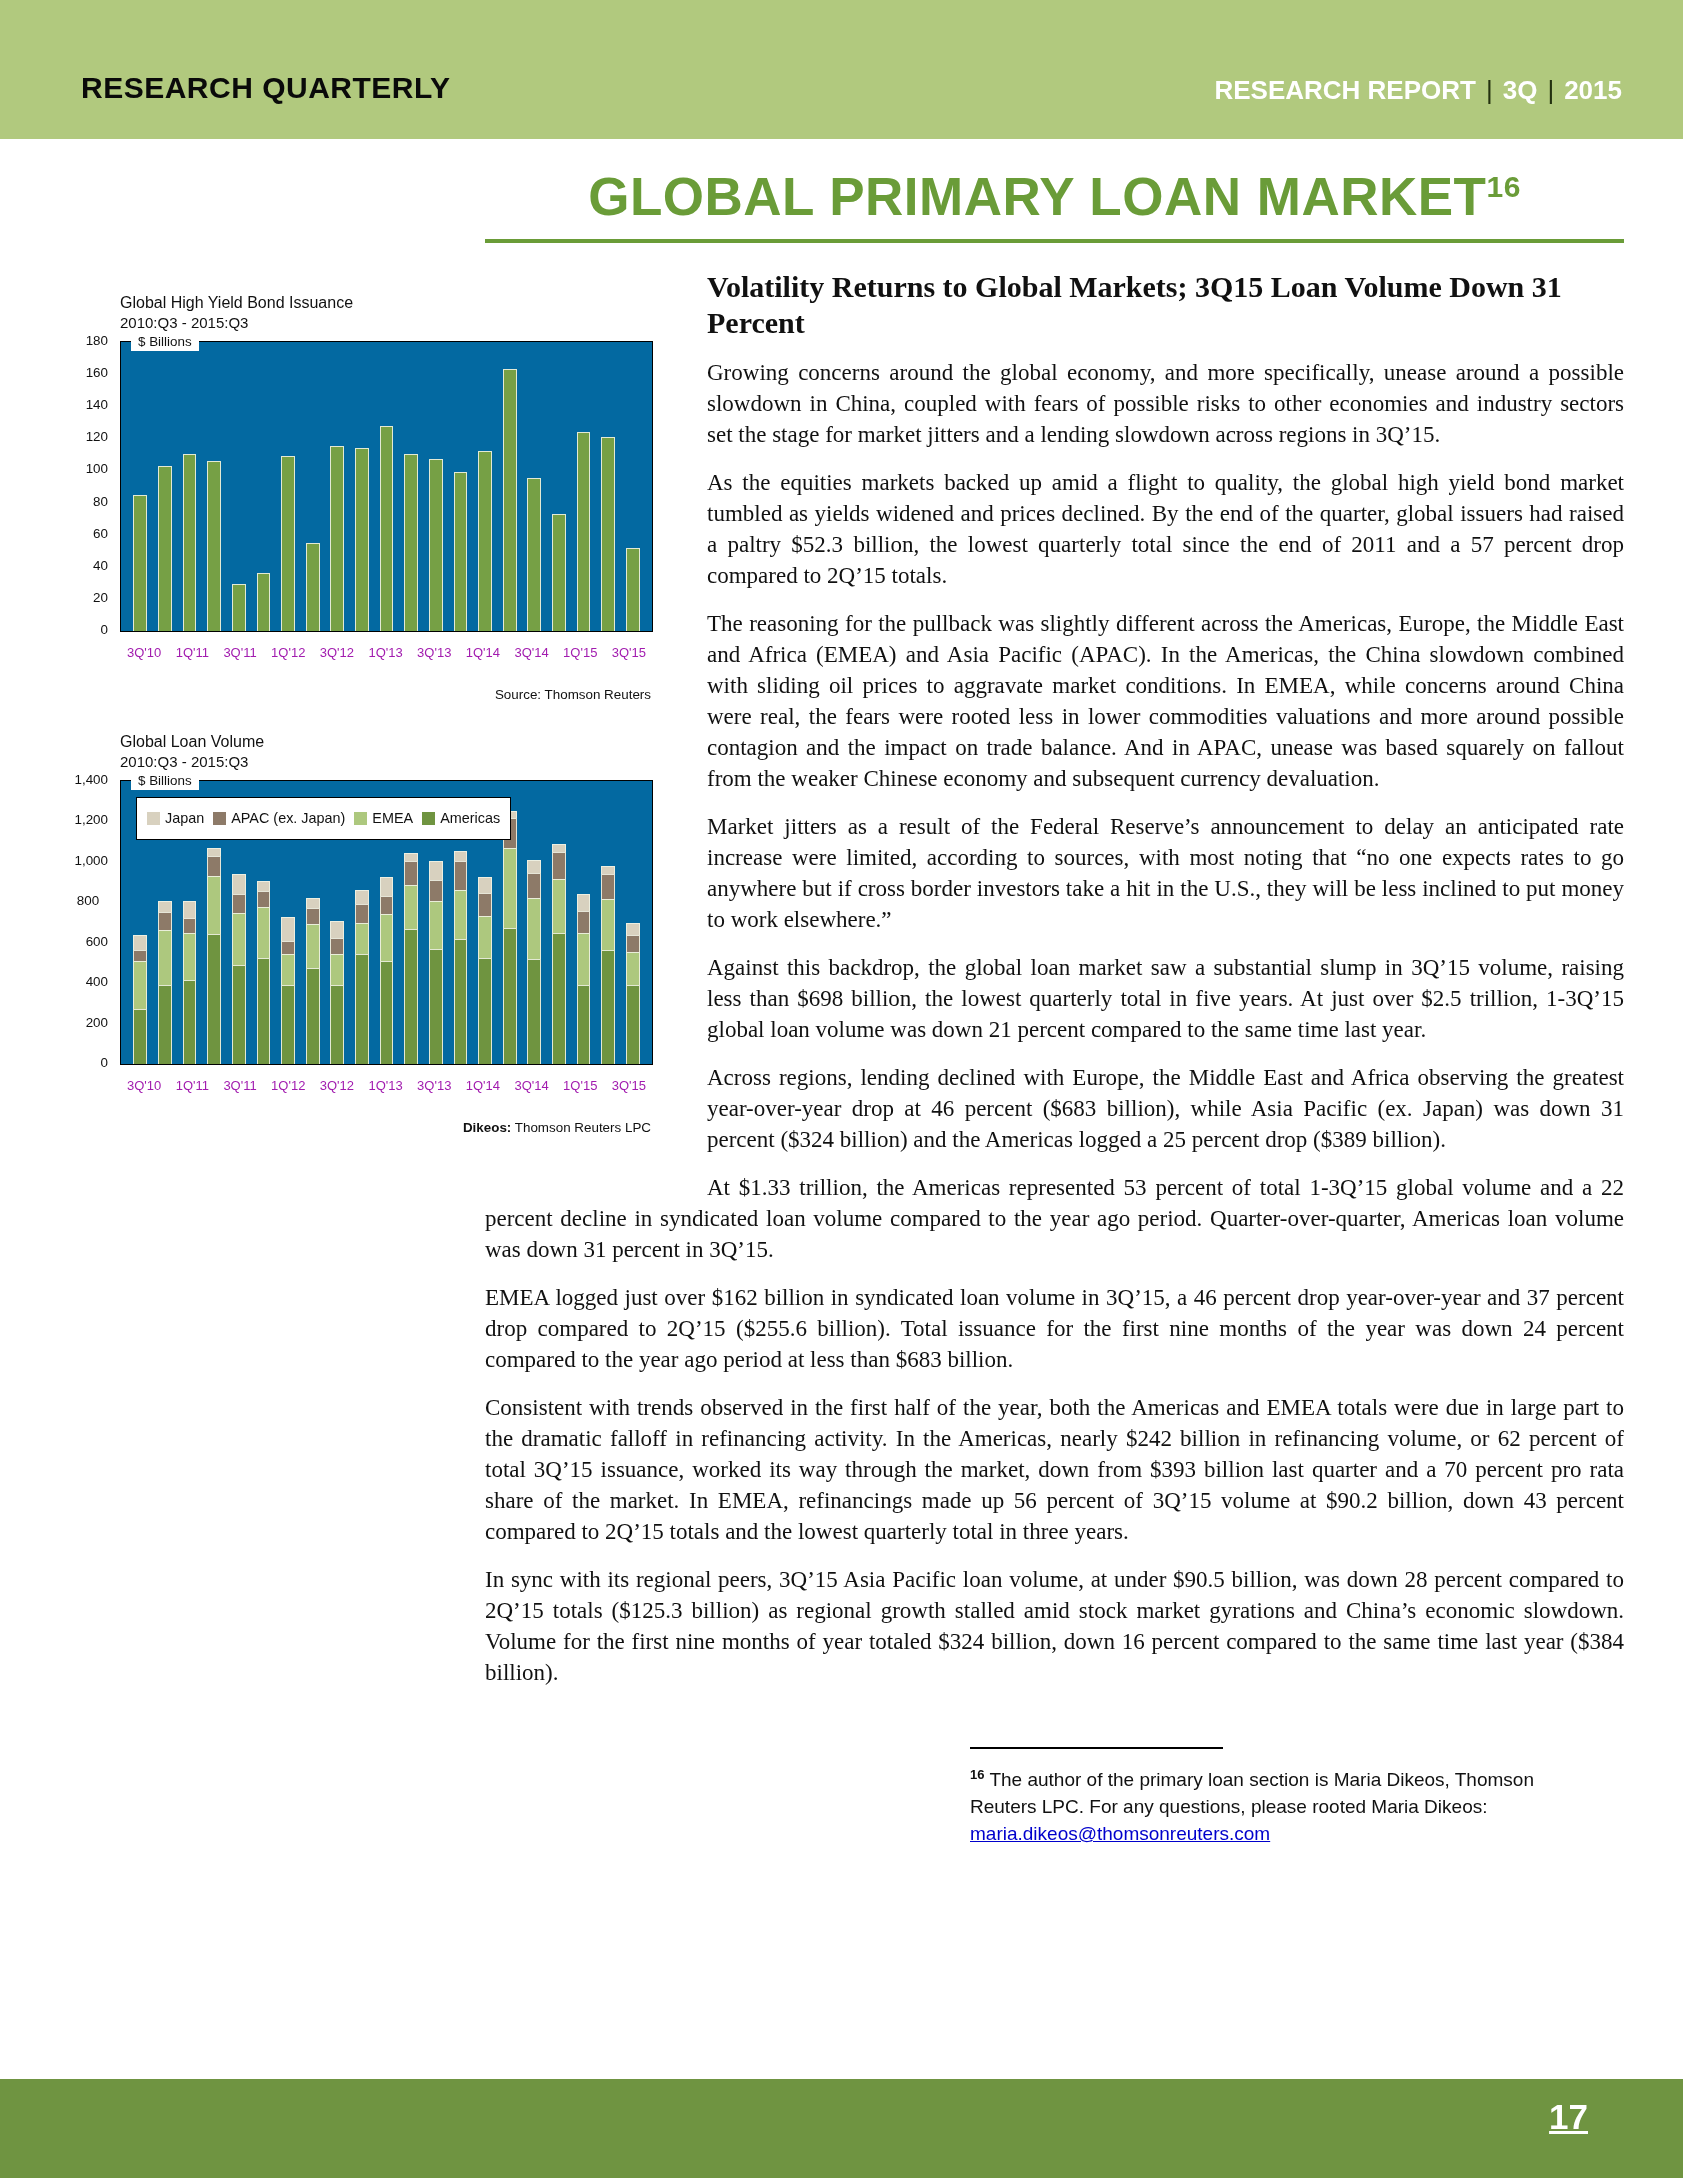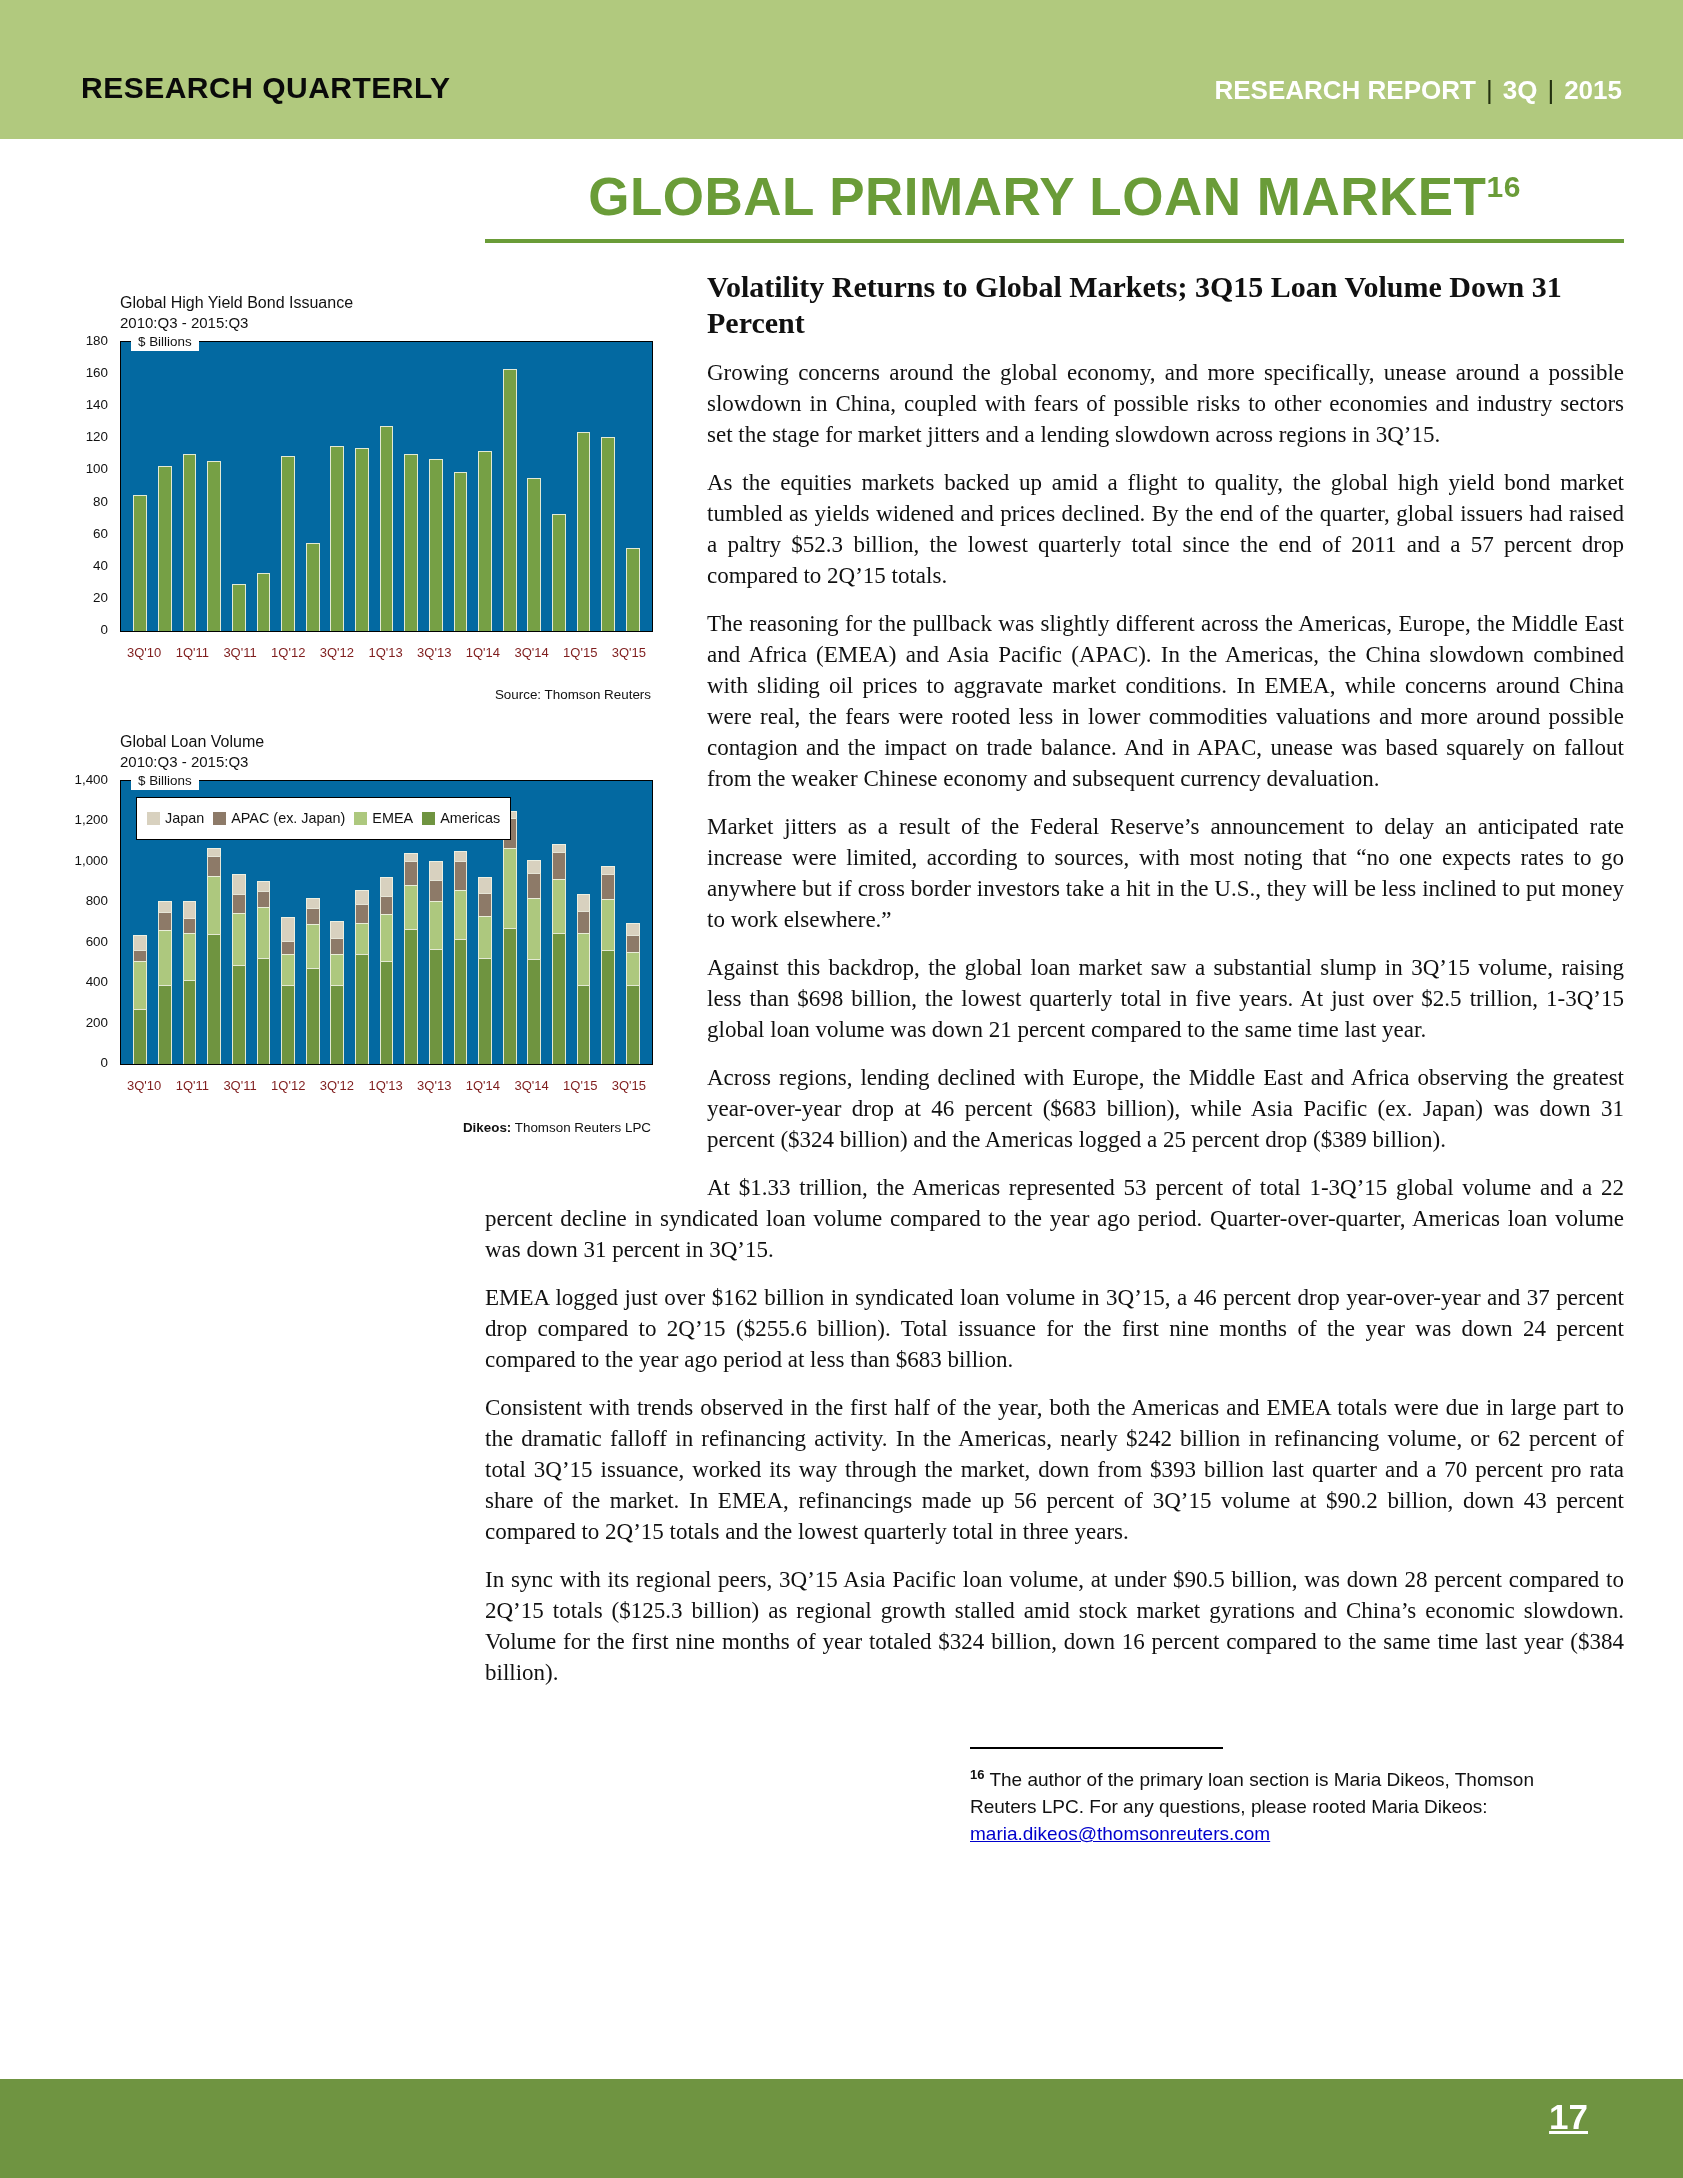--- a/index.html
+++ b/index.html
@@ -37,21 +37,21 @@
   .ytick{position:absolute;right:4px;width:40px;text-align:right;font-size:13.4px;line-height:18px;color:#111;}
   .plot{position:relative;margin-left:46px;border:1.5px solid #000;background:#0369a1;}
   .chart[data-chart="0"] .plot, .chart[data-chart="0"] .yaxis{height:289px;}
   .chart[data-chart="1"] .plot, .chart[data-chart="1"] .yaxis{height:283px;}
   .unit{position:absolute;top:-10px;left:10px;background:#fff;padding:0 7px;font-size:13.4px;line-height:19px;}
   .bars{position:absolute;left:0;right:0;top:0;bottom:0;display:flex;align-items:flex-end;padding:0 7px;}
   .slot{flex:1;height:100%;display:flex;justify-content:center;align-items:flex-end;}
   .sbar{width:56%;height:100%;display:flex;flex-direction:column-reverse;justify-content:flex-start;}
   .seg{width:100%;box-sizing:border-box;border:1px solid rgba(240,242,228,.9);border-bottom:none;}
   .xlabels{margin-left:46px;display:flex;padding:0 7px;margin-top:5px;}
-  .xslot{flex:1;text-align:center;font-size:13px;white-space:nowrap;overflow:visible;color:#7f1d1d;}
+  .xslot{flex:1;text-align:center;font-size:13px;white-space:nowrap;overflow:visible;color:#a21caf;}
   .legend{position:absolute;top:16px;left:15px;border:1.5px solid #000;background:#fff;
           display:flex;gap:9px;align-items:center;padding:5px 10px;font-size:14.4px;}
   .lg-item{display:flex;align-items:center;gap:5px;white-space:nowrap;}
   .sw{width:13px;height:13px;display:inline-block;}
   .c-source{margin-top:11px;text-align:right;font-size:13.4px;padding-right:2px;}
 
   
   .footnote{clear:left;margin:59px 59px 0 485px;font-family:"Liberation Sans",sans-serif;
             font-size:19px;line-height:27px;text-align:left;}
   .fn-rule{width:253px;height:2px;background:#000;margin-bottom:12px;}
@@ -239,21 +239,21 @@
 
       <div class="chart" data-chart="1">
         <div class="c-title">Global Loan Volume</div>
         <div class="c-sub">2010:Q3 - 2015:Q3</div>
         <div class="c-plotrow">
           <div class="yaxis">
               <div class="ytick" style="bottom: calc(0% - 9px);">0</div>
               <div class="ytick" style="bottom: calc(14.2857% - 9px);">200</div>
               <div class="ytick" style="bottom: calc(28.5714% - 9px);">400</div>
               <div class="ytick" style="bottom: calc(42.8571% - 9px);">600</div>
-              <div class="ytick" style="bottom: calc(57.1429% - 9px);">800</div>
+              <div class="ytick" style="bottom: calc(57.1429% - 9px); text-align: center;">800</div>
               <div class="ytick" style="bottom: calc(71.4286% - 9px);">1,000</div>
               <div class="ytick" style="bottom: calc(85.7143% - 9px);">1,200</div>
               <div class="ytick" style="bottom: calc(100% - 9px);">1,400</div>
             </div>
           <div class="plot">
             <div class="bars">
                 <div class="slot">
                   <div class="sbar">
                     <div class="seg" style="height: 19.2857%; background: rgb(111, 148, 64);"></div>
                     <div class="seg" style="height: 17.1429%; background: rgb(173, 200, 126);"></div>

